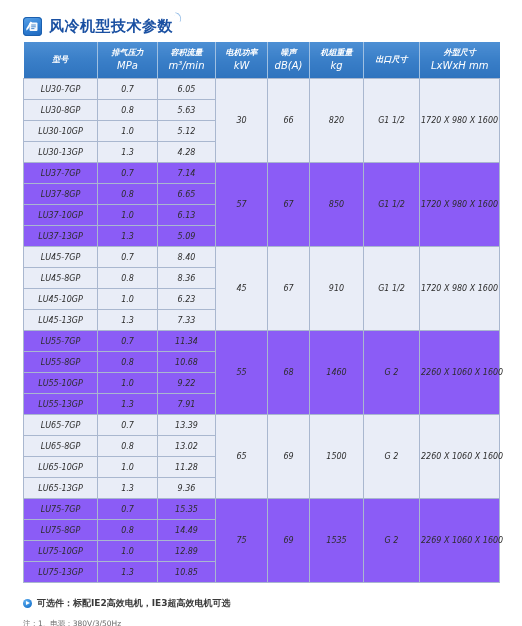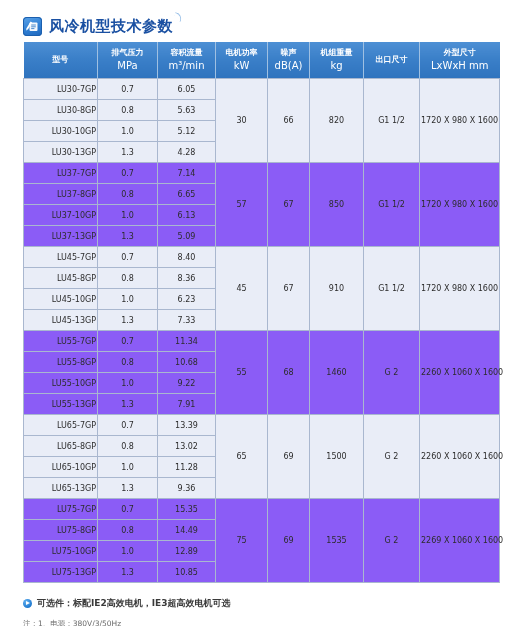--- a/index.html
+++ b/index.html
@@ -32,21 +32,21 @@
   }
   .title-text::after{
     content:"";position:absolute;right:-9px;top:-4px;
     width:7px;height:7px;
     border-top:1px solid #9dc2e8;border-right:1px solid #9dc2e8;
     border-radius:0 7px 0 0;
     transform:rotate(18deg);
   }
 
   
-  .tbl-wrap{padding:0 23px;}
+  .tbl-wrap{padding:0 23px;font-style:italic;}
   table.spec{
     width:476px;border-collapse:collapse;
     table-layout:fixed;
   }
   table.spec th{
     background:linear-gradient(180deg,#4d8fd4 0%,#3a7fc8 48%,#2f73be 100%);
     color:#ffffff;font-size:8px;font-weight:bold;
     line-height:1.35;
     padding:6px 1px;text-align:center;
     border-left:1px solid #9fc0e2;
@@ -57,21 +57,21 @@
   table.spec th .unit{font-weight:normal;display:block;font-size:10px;}
 
   table.spec td{
     font-size:8px;color:#2c2c2c;
     text-align:center;
     height:21px;
     border:1px solid #a9b7cf;
     box-sizing:border-box;
     white-space:nowrap;
   }
-  table.spec td.model{text-align:right;}
+  table.spec td.model{text-align:center;}
   
   tr.g-light td{background:#e9edf7;}
   tr.g-dark  td{background:#8b5cf6;}
   td.span-light{background:#e9edf7;}
   td.span-dark {background:#c3d2ea;}
 
   
   col.c-model{width:74px;}
   col.c-press{width:60px;}
   col.c-flow {width:58px;}

